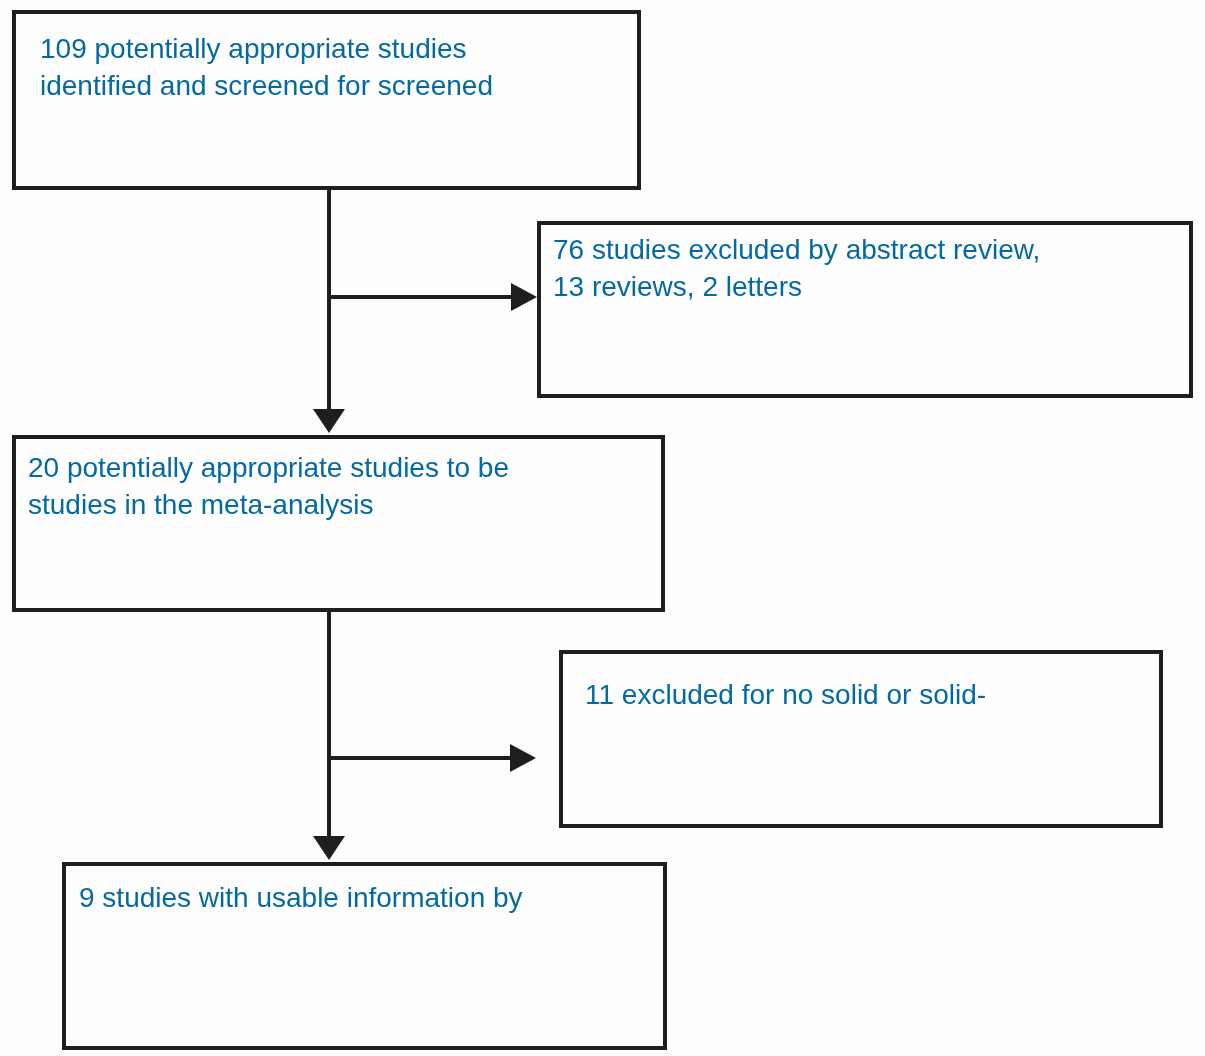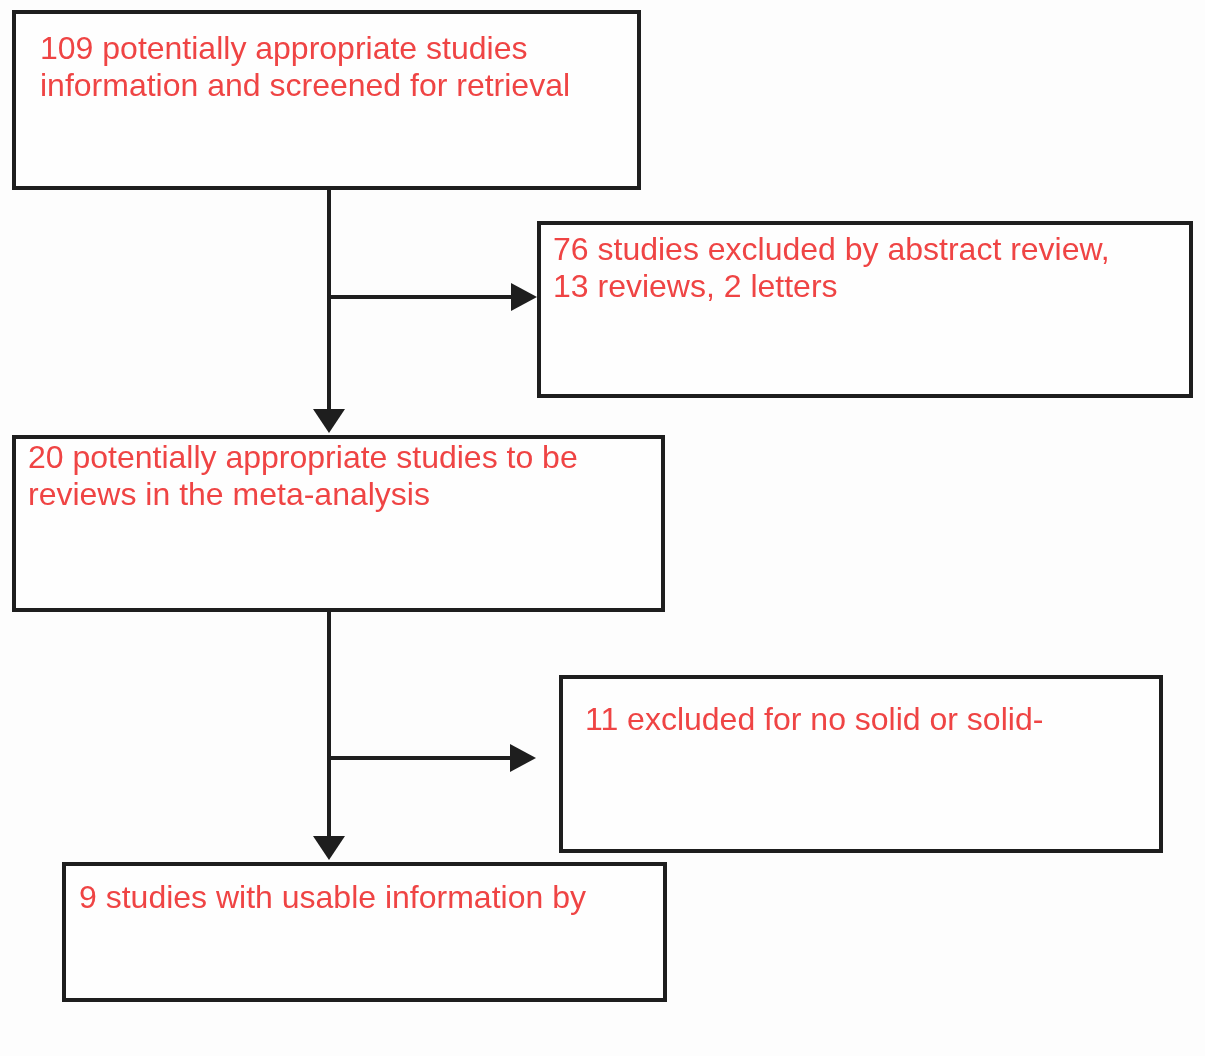--- a/index.html
+++ b/index.html
@@ -23,30 +23,30 @@
     left: 0;
     top: 0;
     width: 1205px;
     height: 1056px;
   }
   .box {
     position: absolute;
     box-sizing: border-box;
     border: 4px solid #1e1e1e;
     background: #fefefe;
-    color: #ef4444;
-    font-size: 32px;
+    color: #0369a1;
+    font-size: 28px;
     line-height: 37px;
     white-space: nowrap;
   }
   .b1 { left: 12px;  top: 10px;  width: 629px; height: 180px; padding: 16px 18px 0 24px; }
   .b2 { left: 537px; top: 221px; width: 656px; height: 177px; padding: 6px 14px 4px 12px; }
-  .b3 { left: 12px;  top: 435px; width: 653px; height: 177px; padding: 0 14px 0 12px; }
-  .b4 { left: 559px; top: 650px; width: 604px; height: 178px; padding: 22px 14px 0 22px; margin-top: 25px; }
-  .b5 { left: 62px;  top: 862px; width: 605px; height: 140px; padding: 13px 14px 0 13px; }
+  .b3 { left: 12px;  top: 435px; width: 653px; height: 177px; padding: 10px 14px 0 12px; }
+  .b4 { left: 559px; top: 650px; width: 604px; height: 178px; padding: 22px 14px 0 22px; }
+  .b5 { left: 62px;  top: 862px; width: 605px; height: 188px; padding: 13px 14px 0 13px; }
   .connectors line {
     stroke: #1e1e1e;
     stroke-width: 4;
   }
   .connectors polygon {
     fill: #1e1e1e;
     stroke: none;
   }
 </style>
 </head>
@@ -64,31 +64,31 @@
 
     <line x1="329" y1="612" x2="329" y2="838"></line>
     <polygon points="313,836 345,836 329,860"></polygon>
 
     <line x1="329" y1="758" x2="512" y2="758"></line>
     <polygon points="510,744 510,772 536,758"></polygon>
   </svg>
 
   <div class="box b1">
     <div>109 potentially appropriate studies</div>
-    <div>information and screened for retrieval</div>
+    <div>identified and screened for screened</div>
   </div>
 
   <div class="box b2">
     <div>76 studies excluded by abstract review,</div>
     <div>13 reviews, 2 letters</div>
   </div>
 
   <div class="box b3">
     <div>20 potentially appropriate studies to be</div>
-    <div>reviews in the meta-analysis</div>
+    <div>studies in the meta-analysis</div>
   </div>
 
   <div class="box b4">
     <div>11 excluded for no solid or solid-</div>
   </div>
 
   <div class="box b5">
     <div>9 studies with usable information by</div>
   </div>
 

